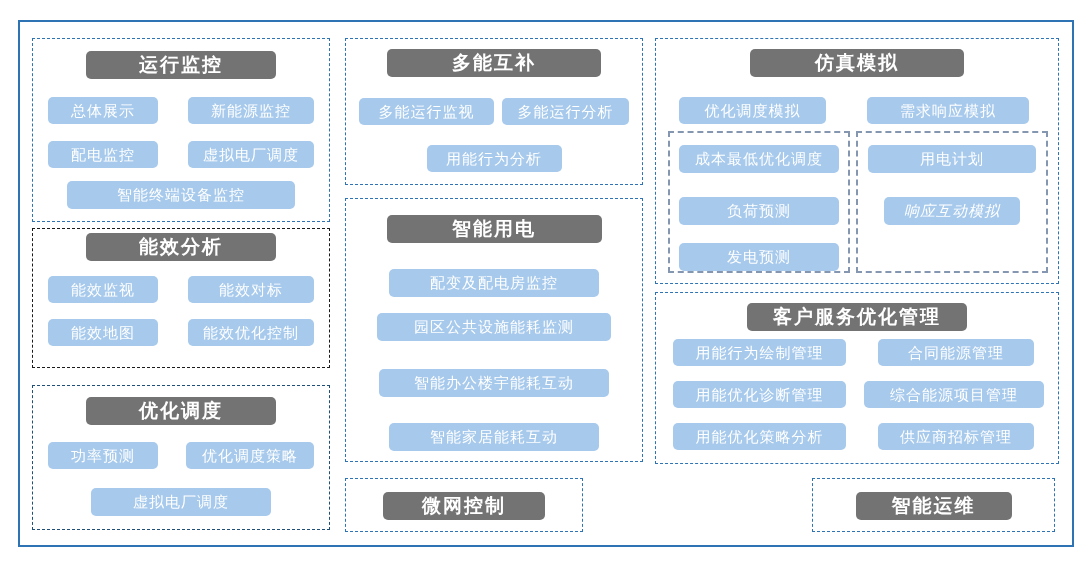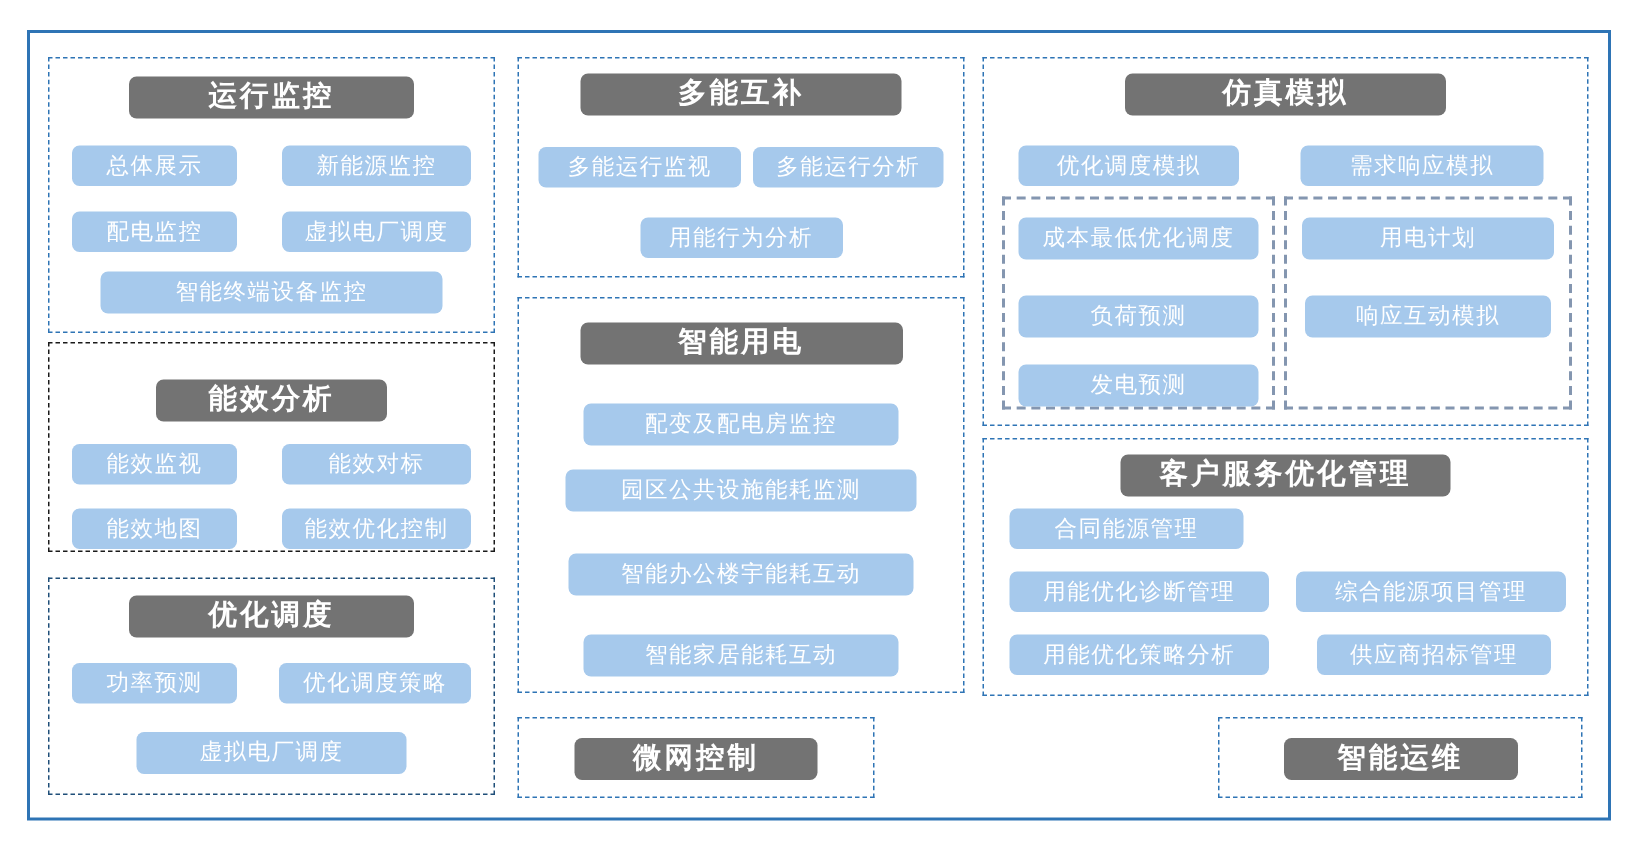--- a/index.html
+++ b/index.html
@@ -33,21 +33,21 @@
       <div class="btn" style="width:126px;">新能源监控</div>
     </div>
     <div class="row" style="padding:0 15px;margin-top:17px;">
       <div class="btn" style="width:110px;">配电监控</div>
       <div class="btn" style="width:126px;">虚拟电厂调度</div>
     </div>
     <div class="btn center" style="width:228px;margin-top:13px;height:28px;line-height:28px;">智能终端设备监控</div>
   </div>
 
   <div class="group black-border" style="left:32px;top:228px;width:298px;height:140px;">
-    <div class="ghead" style="width:154px;margin-top:24px;">能效分析</div>
+    <div class="ghead" style="width:190px;margin-top:4px;">能效分析</div>
     <div class="row" style="padding:0 15px;margin-top:15px;">
       <div class="btn" style="width:110px;">能效监视</div>
       <div class="btn" style="width:126px;">能效对标</div>
     </div>
     <div class="row" style="padding:0 15px;margin-top:16px;">
       <div class="btn" style="width:110px;">能效地图</div>
       <div class="btn" style="width:126px;">能效优化控制</div>
     </div>
   </div>
 
@@ -83,27 +83,28 @@
       <div class="btn" style="width:147px;">优化调度模拟</div>
       <div class="btn" style="width:162px;">需求响应模拟</div>
     </div>
     <div class="subgroup" style="left:12px;top:92px;width:182px;height:142px;">
       <div class="btn center" style="width:160px;margin-top:12px;height:28px;line-height:28px;">成本最低优化调度</div>
       <div class="btn center" style="width:160px;margin-top:24px;height:28px;line-height:28px;">负荷预测</div>
       <div class="btn center" style="width:160px;margin-top:18px;height:28px;line-height:28px;">发电预测</div>
     </div>
     <div class="subgroup" style="left:200px;top:92px;width:192px;height:142px;">
       <div class="btn center" style="width:168px;margin-top:12px;height:28px;line-height:28px;">用电计划</div>
-      <div class="btn center" style="width:164px;margin-top:24px;height:28px;line-height:28px;">响应互动模拟</div>
+      <div class="btn center" style="width:136px;margin-top:24px;height:28px;line-height:28px;font-style:italic;">响应互动模拟</div>
     </div>
   </div>
 
   <div class="group" style="left:655px;top:292px;width:404px;height:172px;">
     <div class="ghead" style="width:220px;margin-top:10px;">客户服务优化管理</div>
     <div class="row" style="padding:0 24px 0 17px;margin-top:8px;">
+      <div class="btn" style="width:173px;">用能行为绘制管理</div>
       <div class="btn" style="width:156px;">合同能源管理</div>
     </div>
     <div class="row" style="padding:0 14px 0 17px;margin-top:15px;">
       <div class="btn" style="width:173px;">用能优化诊断管理</div>
       <div class="btn" style="width:180px;">综合能源项目管理</div>
     </div>
     <div class="row" style="padding:0 24px 0 17px;margin-top:15px;">
       <div class="btn" style="width:173px;">用能优化策略分析</div>
       <div class="btn" style="width:156px;">供应商招标管理</div>
     </div>

